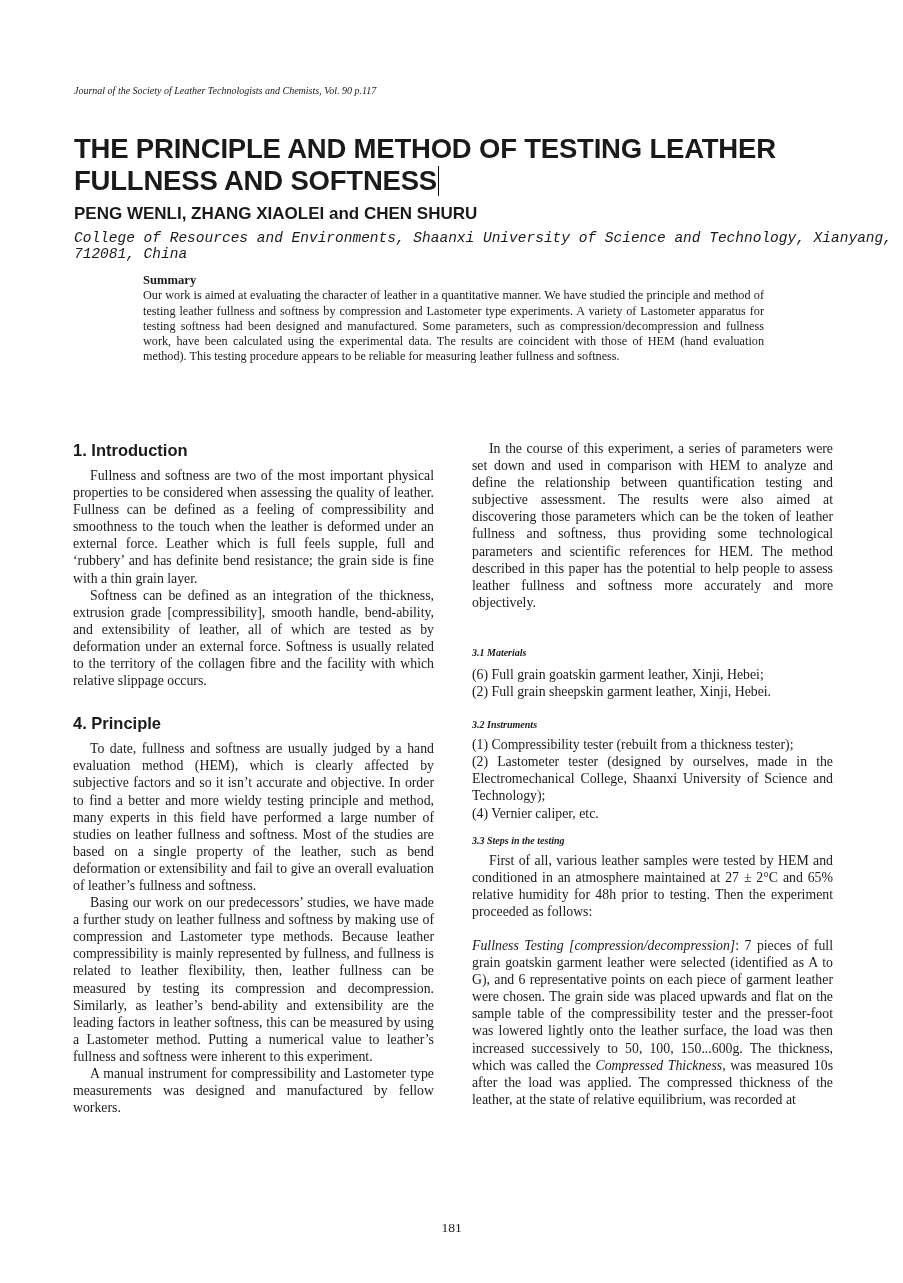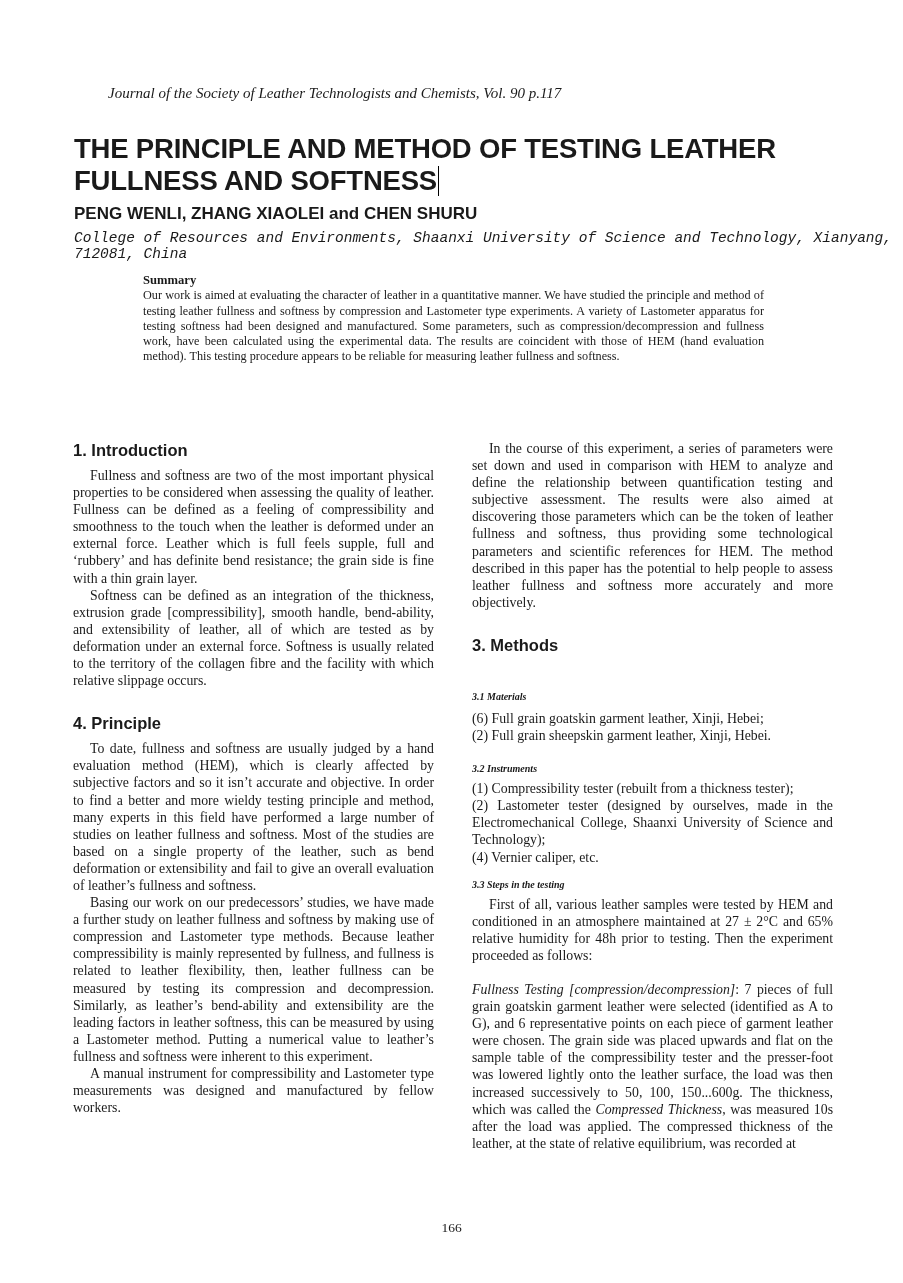--- a/index.html
+++ b/index.html
@@ -1,20 +1,20 @@
 <!DOCTYPE html>
 <html><head>
 <meta charset="utf-8">
 <style>
   html, body { margin: 0; padding: 0; background: #ffffff; }
   body { width: 903px; height: 1283px; position: relative; overflow: hidden; color: #1a1a1a; }
   .serif { font-family: "Liberation Serif", "DejaVu Serif", serif; }
   .sans { font-family: "Liberation Sans", "DejaVu Sans", sans-serif; }
 
-  .running-head { position: absolute; left: 74px; top: 85px; font-size: 15px; font-style: italic; margin-left: 34px; }
+  .running-head { position: absolute; left: 74px; top: 85px; font-size: 10px; font-style: italic; }
 
   .title { position: absolute; left: 74px; top: 133px; width: 780px; font-size: 27.5px; font-weight: bold; line-height: 32px; letter-spacing: -0.2px; }
   .cursor { display: inline-block; width: 1px; height: 30px; background: #000; vertical-align: -6px; margin-left: 1px; }
   .authors { position: absolute; left: 74px; top: 204px; font-size: 17px; font-weight: bold; }
   .affiliation { position: absolute; left: 74px; top: 230px; font-size: 14.5px; font-style: italic; font-family: Liberation Mono, monospace; }
 
   .summary { position: absolute; left: 143px; top: 273px; width: 621px; font-size: 12.2px; line-height: 15.3px; }
   .summary-heading { font-weight: bold; font-size: 12.6px; }
   .summary-body { text-align: justify; }
 
@@ -54,34 +54,33 @@
 
   <div class="h1 sans" style="margin-top:24px;">4. Principle</div>
   <p class="indent" style="margin-top:7px;">To date, fullness and softness are usually judged by a hand evaluation method (HEM), which is clearly affected by subjective factors and so it isn’t accurate and objective. In order to find a better and more wieldy testing principle and method, many experts in this field have performed a large number of studies on leather fullness and softness. Most of the studies are based on a single property of the leather, such as bend deformation or extensibility and fail to give an overall evaluation of leather’s fullness and softness.</p>
   <p class="indent">Basing our work on our predecessors’ studies, we have made a further study on leather fullness and softness by making use of compression and Lastometer type methods. Because leather compressibility is mainly represented by fullness, and fullness is related to leather flexibility, then, leather fullness can be measured by testing its compression and decompression. Similarly, as leather’s bend-ability and extensibility are the leading factors in leather softness, this can be measured by using a Lastometer method. Putting a numerical value to leather’s fullness and softness were inherent to this experiment.</p>
   <p class="indent">A manual instrument for compressibility and Lastometer type measurements was designed and manufactured by fellow workers.</p>
 </div>
 
 <div class="col col-right serif">
   <p class="indent">In the course of this experiment, a series of parameters were set down and used in comparison with HEM to analyze and define the relationship between quantification testing and subjective assessment. The results were also aimed at discovering those parameters which can be the token of leather fullness and softness, thus providing some technological parameters and scientific references for HEM. The method described in this paper has the potential to help people to assess leather fullness and softness more accurately and more objectively.</p>
 
-  <div class="h1 sans" style="margin-top:24px;">3. Methods</div>
 
   <div class="h2" style="margin-top:33px;">3.1 Materials</div>
   <div style="margin-top:5px;">
     <p class="list-item">(6) Full grain goatskin garment leather, Xinji, Hebei;</p>
     <p class="list-item">(2) Full grain sheepskin garment leather, Xinji, Hebei.</p>
   </div>
 
   <div class="h2" style="margin-top:16px;">3.2 Instruments</div>
   <div style="margin-top:3px;">
     <p class="list-item">(1) Compressibility tester (rebuilt from a thickness tester);</p>
     <p>(2) Lastometer tester (designed by ourselves, made in the Electromechanical College, Shaanxi University of Science and Technology);</p>
     <p class="list-item">(4) Vernier caliper, etc.</p>
   </div>
 
   <div class="h2" style="margin-top:10px;">3.3 Steps in the testing</div>
   <p class="indent" style="margin-top:3px;">First of all, various leather samples were tested by HEM and conditioned in an atmosphere maintained at 27 ± 2°C and 65% relative humidity for 48h prior to testing. Then the experiment proceeded as follows:</p>
 
   <p style="margin-top:17px;"><em>Fullness Testing [compression/decompression]</em><span>: 7 pieces of full grain goatskin garment leather were selected (identified as A to G), and 6 representative points on each piece of garment leather were chosen. The grain side was placed upwards and flat on the sample table of the compressibility tester and the presser-foot was lowered lightly onto the leather surface, the load was then increased successively to 50, 100, 150...600g. The thickness, which was called the </span><em>Compressed Thickness</em><span>, was measured 10s after the load was applied. The compressed thickness of the leather, at the state of relative equilibrium, was recorded at</span></p>
 </div>
 
-<div class="page-number serif">166</div>
+<div class="page-number serif">181</div>
 
 </body></html>

